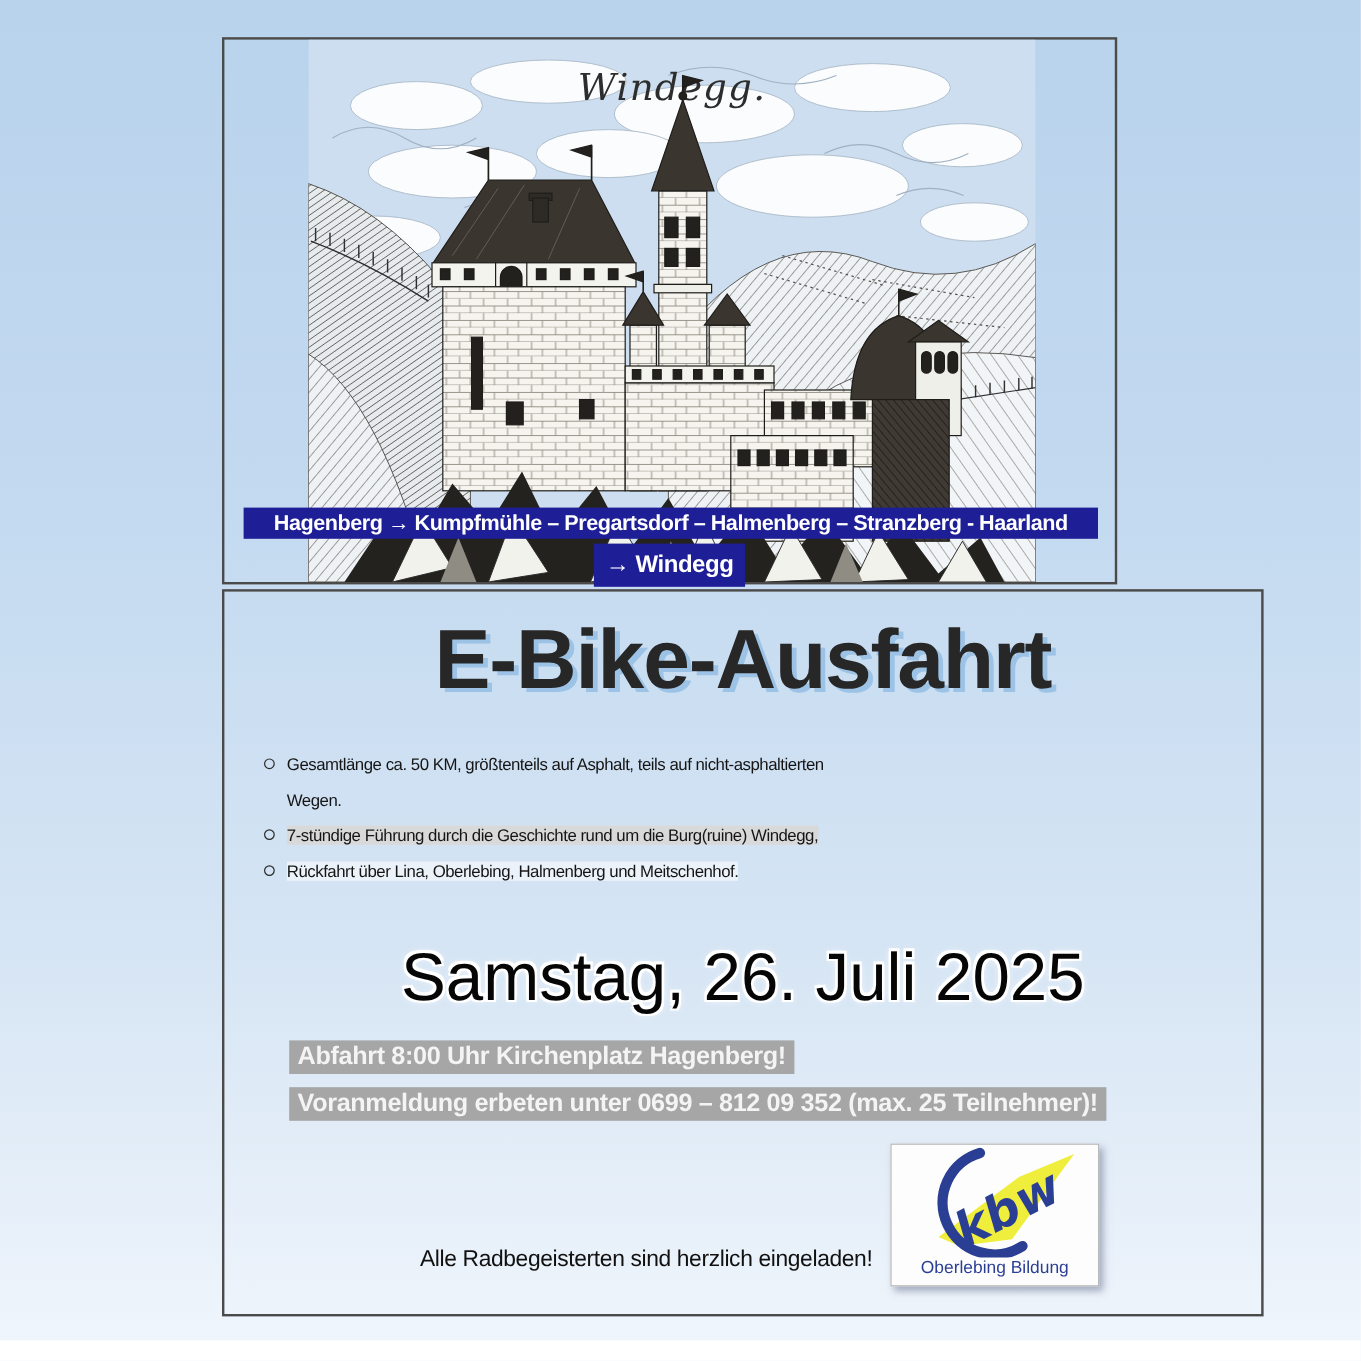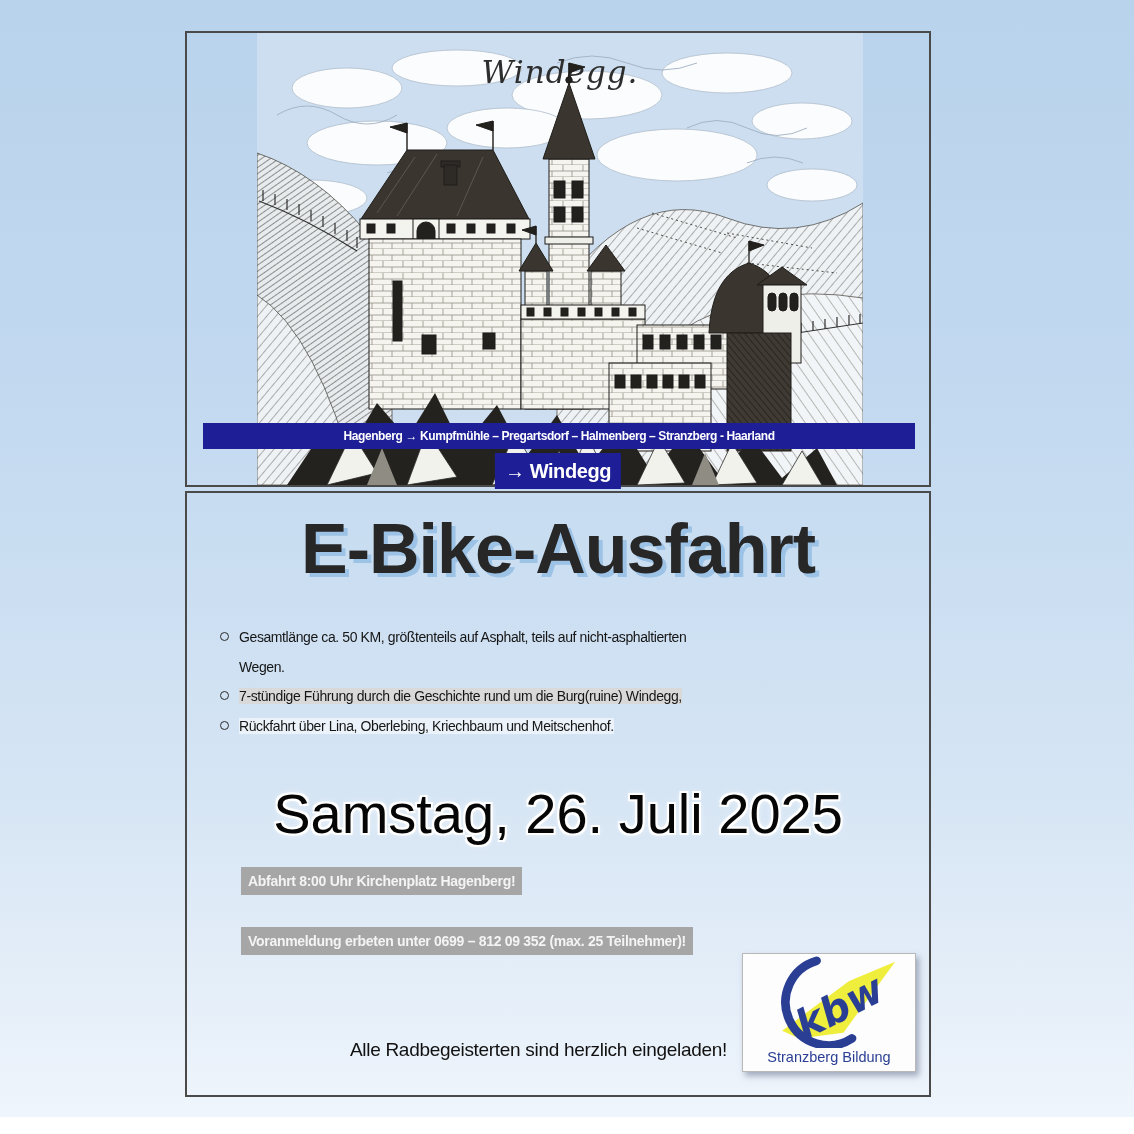--- a/index.html
+++ b/index.html
@@ -6,46 +6,46 @@
   body{font-family:"Liberation Sans",sans-serif;}
   .page{position:relative;width:1134px;height:1134px;overflow:hidden;
         background:linear-gradient(to bottom,#b9d3ec 0%,#c2d9f0 35%,#d6e5f4 70%,#e9f1fa 92%,#f0f6fc 100%);}
   .white-strip{position:absolute;left:0;top:1117px;width:1134px;height:17px;background:#ffffff;}
 
   
   .top-box{position:absolute;left:185px;top:31px;width:746px;height:456px;
            border:2px solid #4a4a4a;box-sizing:border-box;}
   .engraving{position:absolute;left:70px;top:0;width:606px;height:452px;}
   .banner{position:absolute;background:#1e1e96;color:#ffffff;font-weight:bold;
-          font-size:12px;letter-spacing:-0.4px;display:flex;align-items:center;
+          font-size:18px;letter-spacing:-0.4px;display:flex;align-items:center;
           justify-content:center;white-space:nowrap;}
   .banner-1{left:16px;top:390px;width:712px;height:26px;}
   .banner-2{left:50%;transform:translateX(-50%);top:420px;height:36px;padding:0 10px;font-size:20px;}
 
   
-  .bottom-box{position:absolute;left:185px;top:491px;width:746px;height:606px;
+  .bottom-box{position:absolute;left:185px;top:491px;width:868px;height:606px;
               border:2px solid #4a4a4a;box-sizing:border-box;}
   .flyer-title{position:absolute;top:16px;left:0;width:100%;text-align:center;
                font-size:70px;font-weight:bold;letter-spacing:-1px;color:#272727;
                text-shadow:4px 4px 0 #9cc2e5;}
   .bullets{position:absolute;top:130px;left:33px;right:12px;}
   .bullet-row{display:flex;align-items:flex-start;}
   .bullet-marker{flex:none;width:9px;height:9px;border:1.6px solid #2b2b2b;border-radius:50%;
                  margin:9px 10px 0 0;box-sizing:border-box;}
   .bullet-text{font-size:14px;letter-spacing:-0.4px;line-height:29.5px;color:#151515;}
   .hl-gray{background:#d9d9d9;}
   .hl-white{background:rgba(255,255,255,0.55);}
   .flyer-date{position:absolute;top:288px;left:0;width:100%;text-align:center;
               font-size:56px;color:#060606;
               text-shadow:-2px -2px 0 #fff,2px -2px 0 #fff,-2px 2px 0 #fff,2px 2px 0 #fff,0 0 7px #fff;}
   .info-line{position:absolute;left:54px;height:28px;background:#a6a6a6;color:#f4f4f4;
-             font-weight:bold;font-size:14px;letter-spacing:-0.3px;
+             font-weight:bold;font-size:21px;letter-spacing:-0.3px;
              display:flex;align-items:center;padding:0 7px;white-space:nowrap;}
   .info-1{top:374px;}
-  .info-2{top:434px;}
+  .info-2{top:413px;}
   .logo-box{position:absolute;left:555px;top:460px;width:174px;height:119px;background:#fdfdfd;
             border:1px solid #b8b8b8;box-shadow:3px 4px 6px rgba(90,100,130,0.5);box-sizing:border-box;}
   .logo-mark{position:absolute;left:7px;top:2px;width:160px;height:92px;}
   .logo-sub{position:absolute;bottom:6px;left:0;width:100%;text-align:center;
             color:#2a3f94;font-size:14.5px;font-weight:500;}
   .invitation{position:absolute;left:60px;top:546px;width:480px;text-align:right;
               font-size:19px;letter-spacing:-0.3px;color:#111111;}
 </style>
 </head>
 <body>
@@ -237,36 +237,36 @@
       </div>
       <div class="bullet-row">
         <span class="bullet-marker"></span>
         <div class="bullet-text">
           <span class="hl-gray">7-stündige Führung durch die Geschichte rund um die Burg(ruine) Windegg,</span><br>
         </div>
       </div>
       <div class="bullet-row">
         <span class="bullet-marker"></span>
         <div class="bullet-text">
-          <span class="hl-white">Rückfahrt über Lina, Oberlebing, Kriechbaum und Meitschenhof.</span>
+          <span class="hl-white">Rückfahrt über Lina, Oberlebing, Halmenberg und Meitschenhof.</span>
         </div>
       </div>
     </div>
 
     <div class="flyer-date">Samstag, 26. Juli 2025</div>
 
     <div class="info-line info-1">Abfahrt 8:00 Uhr Kirchenplatz Hagenberg!</div>
     <div class="info-line info-2">Voranmeldung erbeten unter 0699 – 812 09 352 (max. 25 Teilnehmer)!</div>
 
     <div class="logo-box">
       <svg class="logo-mark" viewBox="0 0 160 96">
         <polygon points="30,78 100,26 148,6 94,80 48,86" fill="#f0ee3c"></polygon>
         <path d="M66,5 A45,45 0 1 0 103,86" fill="none" stroke="#2a3f94" stroke-width="9" stroke-linecap="round"></path>
         <text x="40" y="72" font-size="42" font-style="italic" font-weight="bold" fill="#2a3f94" font-family="DejaVu Sans, sans-serif" transform="rotate(-27 80 52)">kbw</text>
       </svg>
-      <div class="logo-sub">Stranzberg Bildung</div>
+      <div class="logo-sub">Oberlebing Bildung</div>
     </div>
 
     <div class="invitation">Alle Radbegeisterten sind herzlich eingeladen!</div>
   </div>
 
   <div class="white-strip"></div>
 </div>
 
 </body></html>

